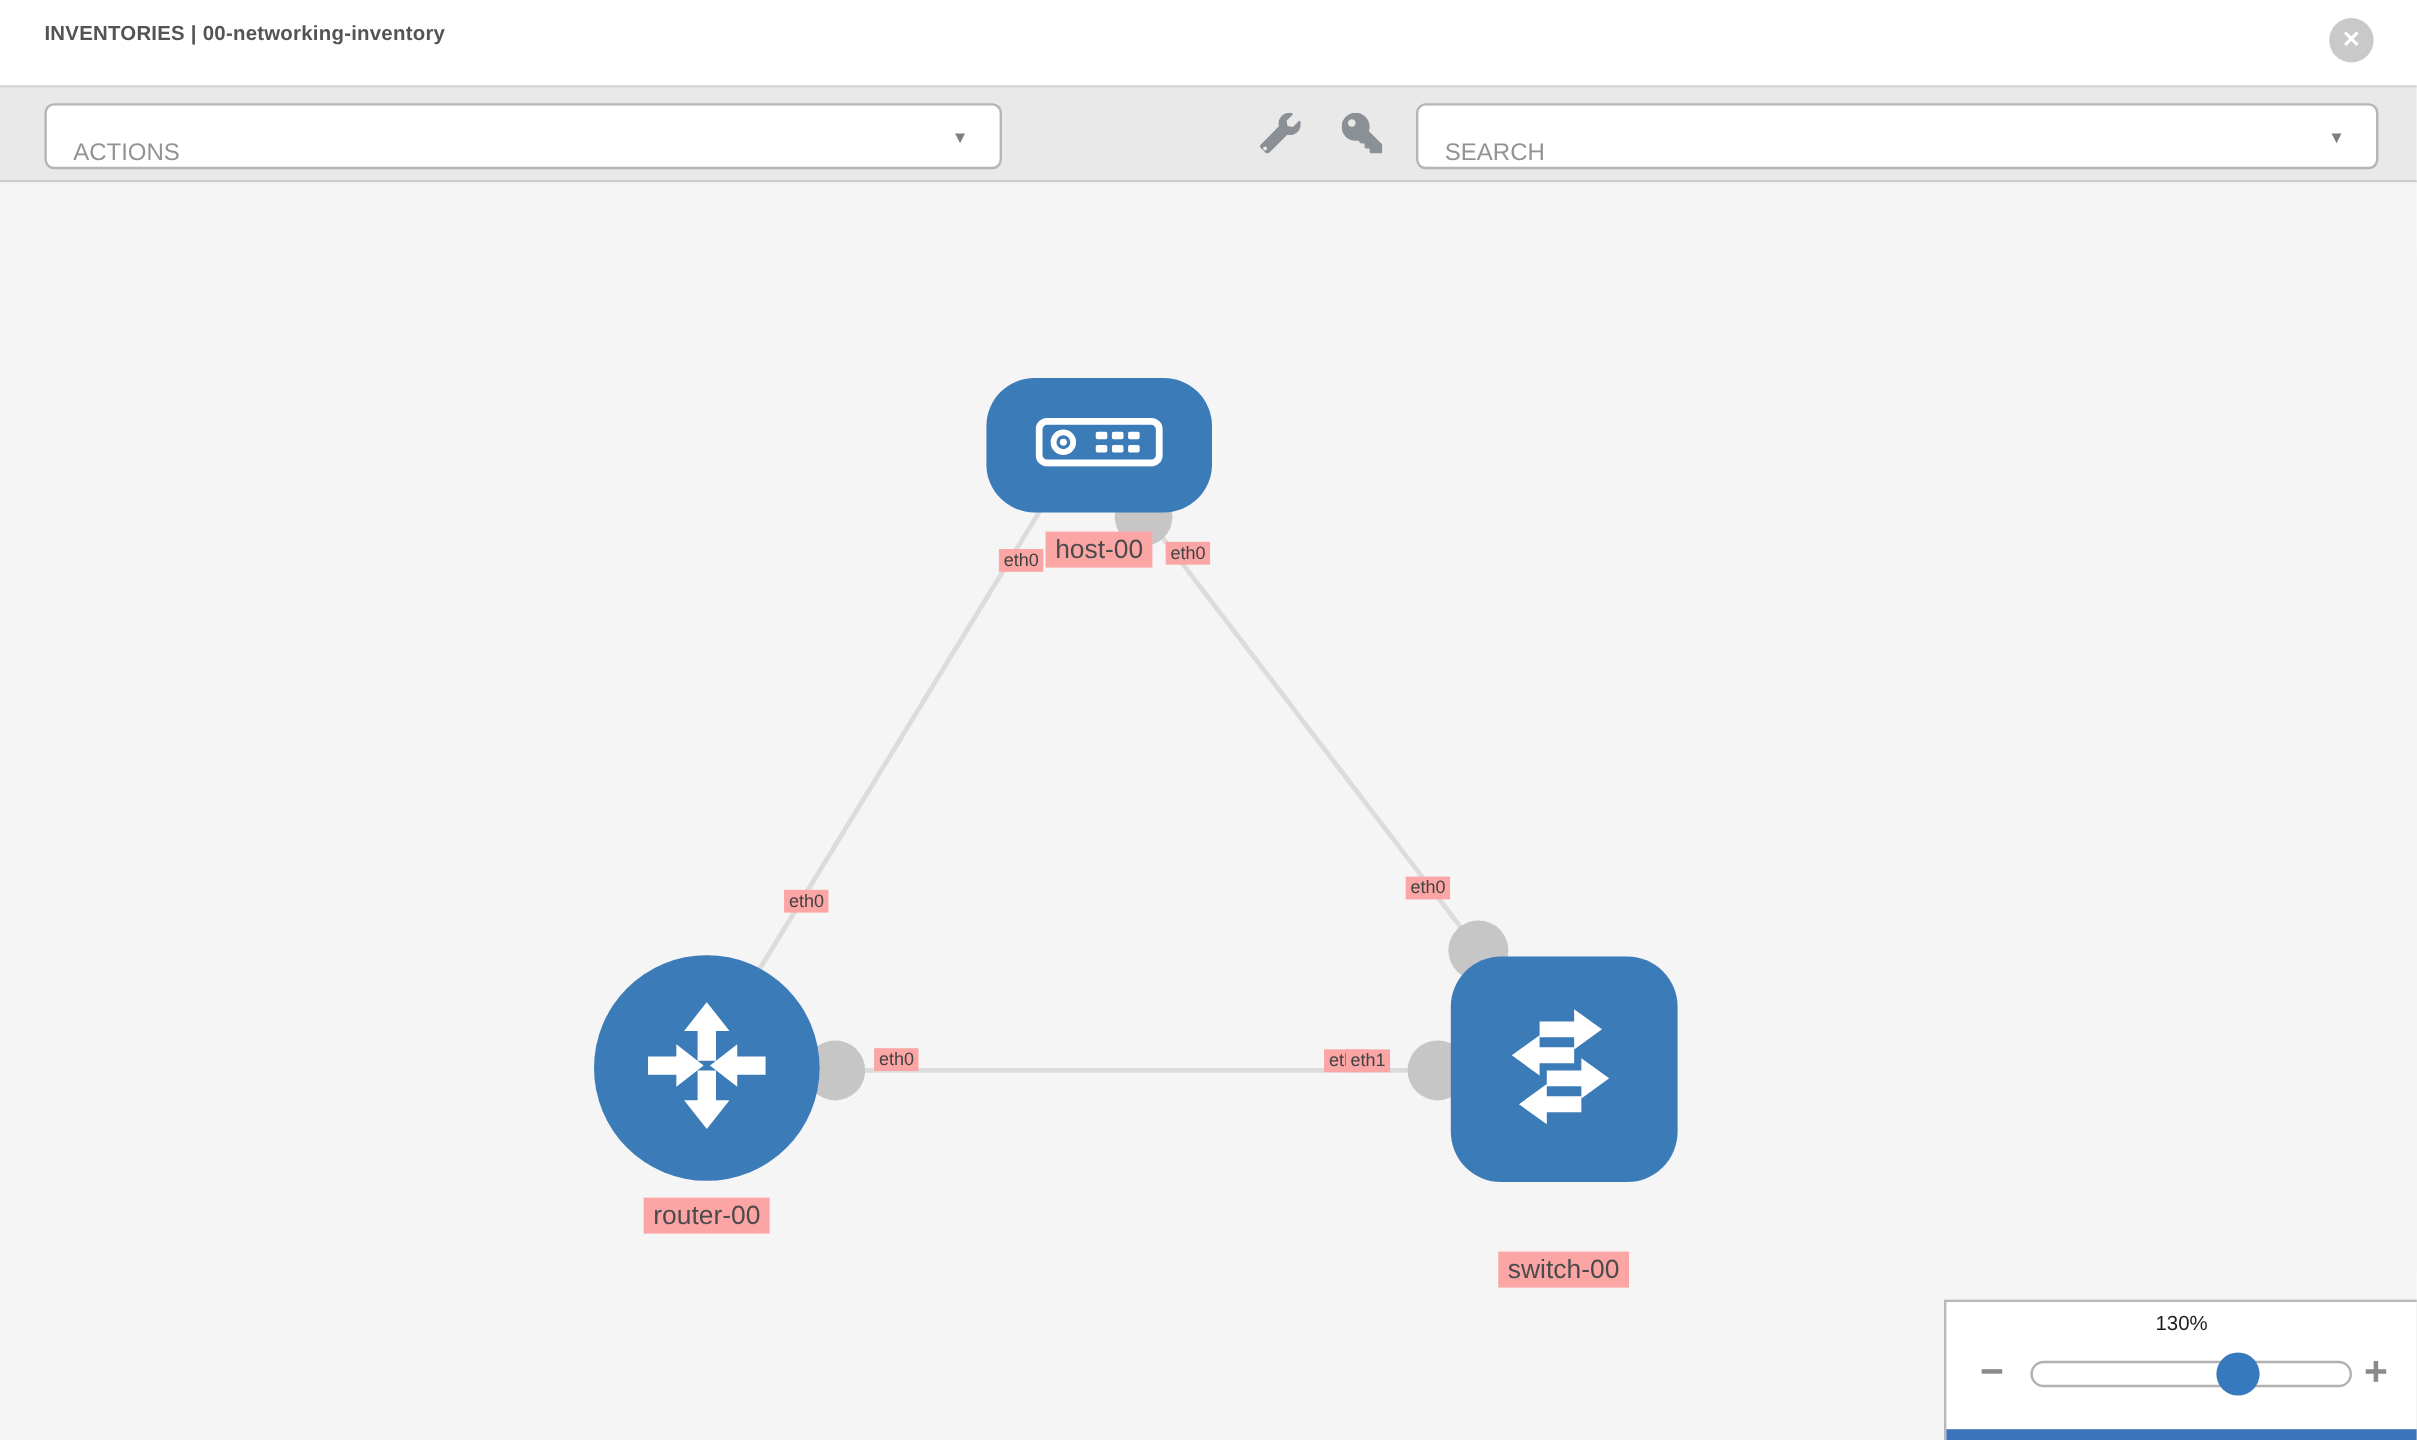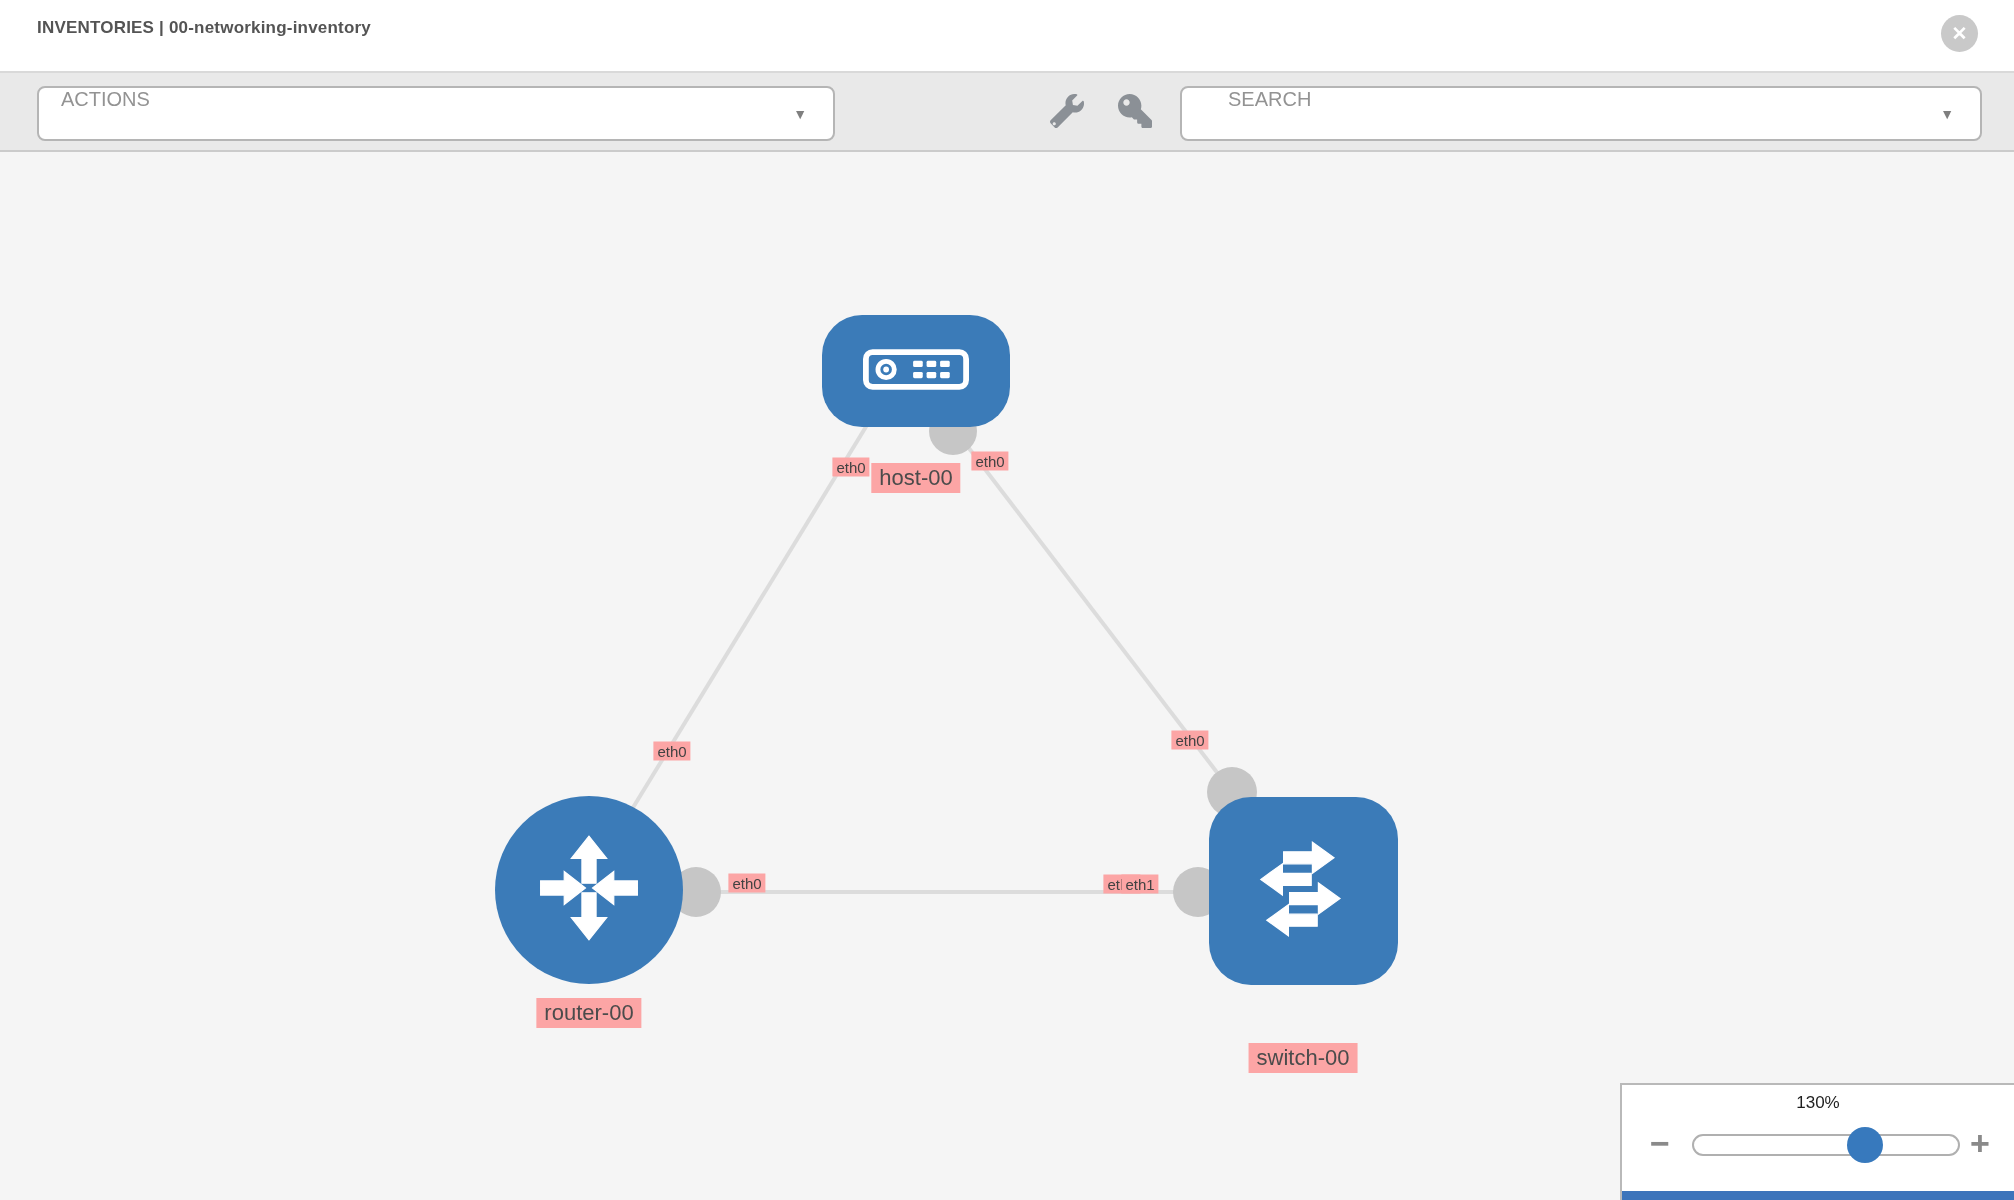--- a/index.html
+++ b/index.html
@@ -13,26 +13,26 @@
                 color:#545454; letter-spacing:.2px; }
   .close-btn { position:absolute; left:1941px; top:15px; width:37px; height:37px;
                border-radius:50%; background:#c9c9c9; color:#fff; text-align:center;
                line-height:37px; font-size:19px; font-weight:bold; cursor:pointer; }
 
   
   .toolbar { position:absolute; left:0; top:71px; width:2014px; height:81px;
              background:#e9e9e9; border-top:2px solid #d9d9d9; border-bottom:2px solid #cbcbcb; }
   .select-box { position:absolute; top:13px; height:55px; background:#fff;
                 border:2px solid #b5b5b5; border-radius:8px; display:flex;
-                align-items:flex-start; cursor:pointer; }
+                align-items:flex-end; cursor:pointer; }
   .select-box .ph { margin-left:22px; font-size:20px; color:#939393; }
   .select-box .arrow { position:absolute; right:26px; top:50%; transform:translateY(-50%);
                        font-size:14px; color:#7f7f7f; }
   .sel-actions { left:37px;  width:798px; }
-  .sel-search  { left:1180px; width:802px;padding-left:24px; }
+  .sel-search  { left:1180px; width:802px; }
   .tool-icon { position:absolute; top:21px; width:34px; height:34px; cursor:pointer; }
   .tool-icon svg { width:100%; height:100%; fill:#8b9096; }
   .ti-wrench { left:1050px; }
   .ti-key    { left:1118px; }
   .ti-key svg { transform:scaleX(-1); }
 
   
   .canvas { position:absolute; left:0; top:152px; width:2014px; height:1048px; background:#f5f5f5; }
   svg.links { position:absolute; left:0; top:0; width:2014px; height:1200px; z-index:1; }
   svg.links line { stroke:#dcdcdc; stroke-width:4; }
@@ -143,21 +143,21 @@
 
   <div class="node node-switch">
     <span><svg width="120" height="120" viewBox="0 0 100 100" stroke="none">
       <path d="M75 24 L57 11 L57 19 L33 19 L33 29 L57 29 L57 37 Z"></path>
       <path d="M14 42 L32 29 L32 37 L56 37 L56 47 L32 47 L32 55 Z"></path>
       <path d="M80 58 L62 45 L62 53 L38 53 L38 63 L62 63 L62 71 Z"></path>
       <path d="M19 76 L37 63 L37 71 L61 71 L61 81 L37 81 L37 89 Z"></path>
     </svg></span>
   </div>
 
-  <div class="chip nodelabel" style="left:916px; top:478px;">host-00</div>
+  <div class="chip nodelabel" style="left:916px; top:458px;">host-00</div>
   <div class="chip nodelabel" style="left:589px; top:1013px;">router-00</div>
   <div class="chip nodelabel" style="left:1303px; top:1058px;">switch-00</div>
 
   <div class="chip iflabel" style="left:851px; top:467px;">eth0</div>
   <div class="chip iflabel" style="left:672px; top:751px;">eth0</div>
   <div class="chip iflabel" style="left:990px; top:461px;">eth0</div>
   <div class="chip iflabel" style="left:1190px; top:740px;">eth0</div>
   <div class="chip iflabel" style="left:747px; top:883px;">eth0</div>
   <div class="chip iflabel" style="left:1122px; top:884px;">eth0</div>
   <div class="chip iflabel if-top" style="left:1140px; top:884px;">eth1</div>

